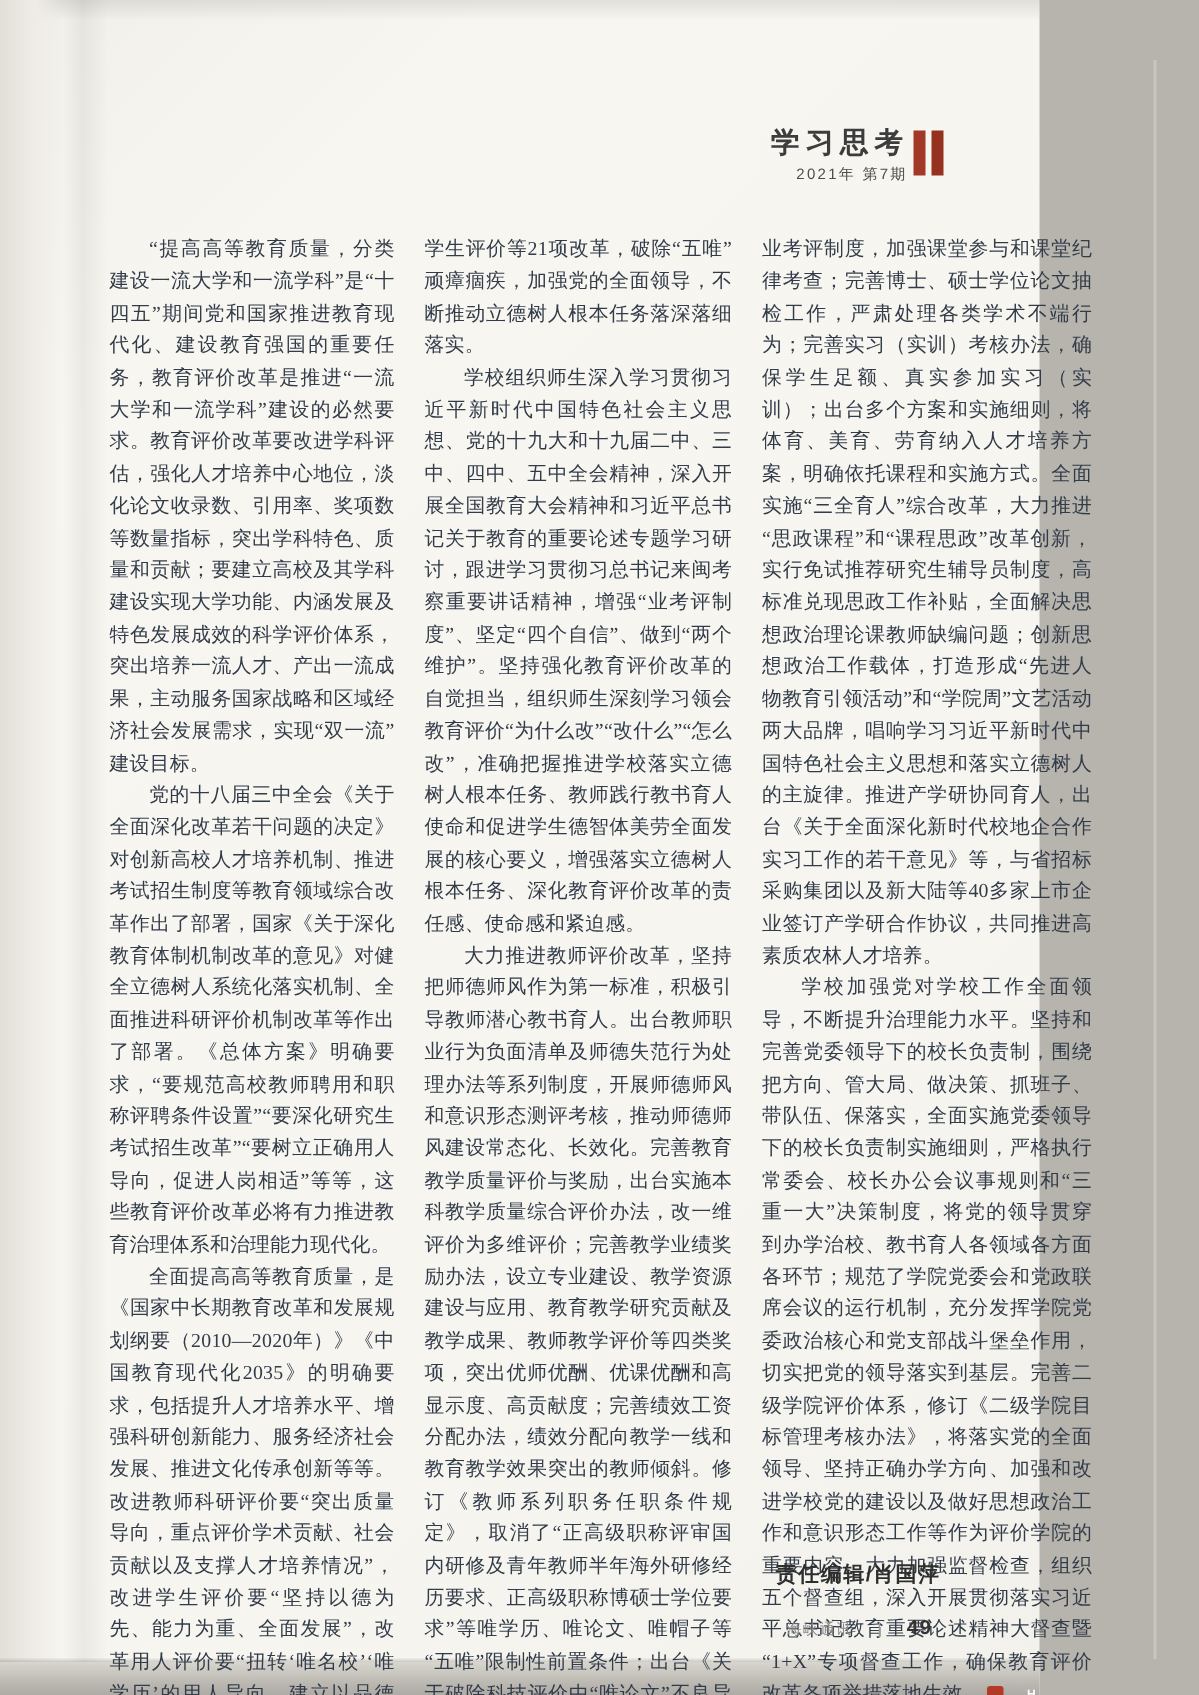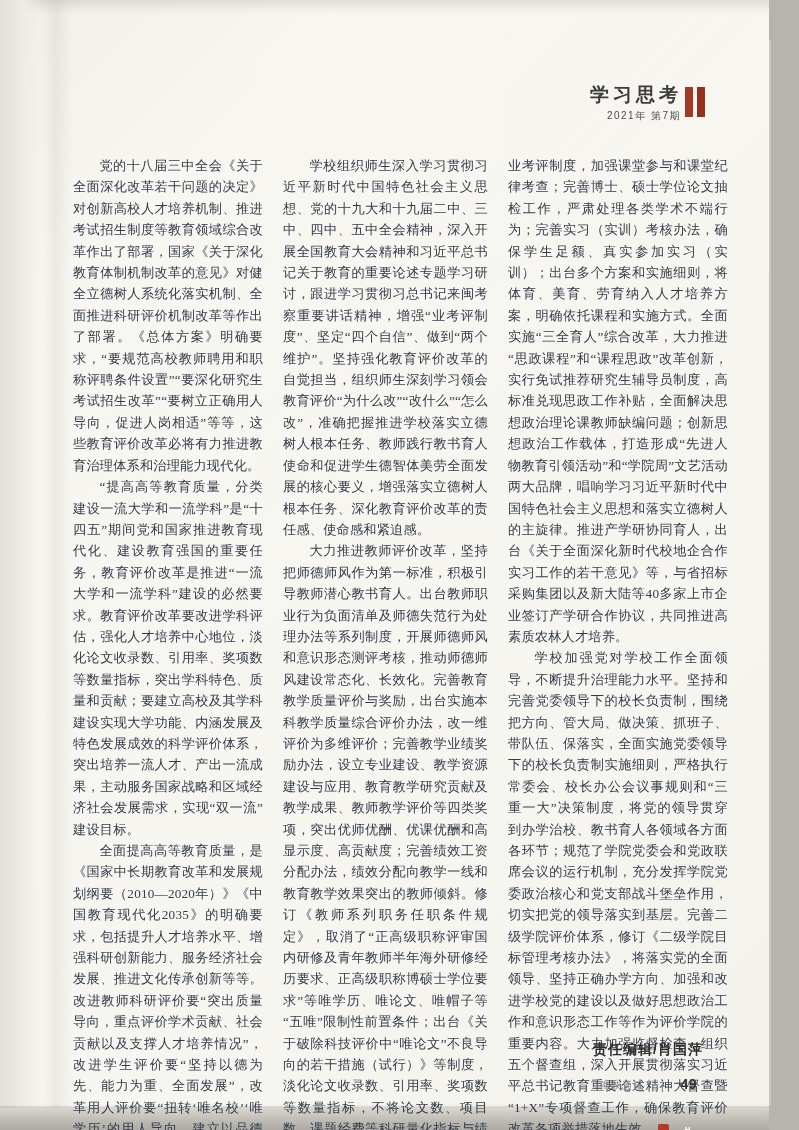--- a/index.html
+++ b/index.html
@@ -2,21 +2,21 @@
 <html lang="zh"><head>
 <meta charset="utf-8">
 <style>
   html,body{margin:0;padding:0;}
   body{
     width:799px;height:1130px;overflow:hidden;
     font-family:"Liberation Serif","DejaVu Serif",serif;
     background:#b7b4ae;
   }
   .page{
-    position:relative;width:769px;height:1130px;
+    position:relative;width:693px;height:1130px;
     background:linear-gradient(135deg,#f1efe9 0%,#f8f6f1 18%,#f7f5f0 70%,#f3f1ec 100%);
   }
   
   .scan-top{position:absolute;left:0;top:0;right:0;height:14px;
     background:linear-gradient(180deg,rgba(90,85,78,.14),rgba(90,85,78,0));}
   .scan-left-edge{position:absolute;left:0;top:0;bottom:22px;width:42px;
     background:linear-gradient(90deg,#e2dfd9 0%,#efece7 55%,rgba(239,236,231,0) 100%);}
   .scan-left-seam{position:absolute;left:42px;top:0;bottom:22px;width:30px;
     background:linear-gradient(90deg,rgba(70,65,60,0) 0%,rgba(70,65,60,.07) 45%,rgba(70,65,60,0) 100%);}
   .page-right-line{position:absolute;left:769px;top:40px;bottom:24px;width:2px;background:#c8c5bf;}
@@ -94,25 +94,26 @@
 
   <div class="hdr-title">学习思考</div>
   <div class="hdr-issue">2021年 第7期</div>
   <div class="hdr-bars">
     <div class="bar b1"></div>
     <div class="bar b2"></div>
   </div>
 
   <div class="columns">
     <div class="col col-1">
+        <p class="body-para">“提高高等教育质量，分类建设一流大学和一流学科”是“十四五”期间党和国家推进教育现代化、建设教育强国的重要任务，教育评价改革是推进“一流大学和一流学科”建设的必然要求。教育评价改革要改进学科评估，强化人才培养中心地位，淡化论文收录数、引用率、奖项数等数量指标，突出学科特色、质量和贡献；要建立高校及其学科建设实现大学功能、内涵发展及特色发展成效的科学评价体系，突出培养一流人才、产出一流成果，主动服务国家战略和区域经济社会发展需求，实现“双一流”建设目标。</p>
         <p class="body-para">党的十八届三中全会《关于全面深化改革若干问题的决定》对创新高校人才培养机制、推进考试招生制度等教育领域综合改革作出了部署，国家《关于深化教育体制机制改革的意见》对健全立德树人系统化落实机制、全面推进科研评价机制改革等作出了部署。《总体方案》明确要求，“要规范高校教师聘用和职称评聘条件设置”“要深化研究生考试招生改革”“要树立正确用人导向，促进人岗相适”等等，这些教育评价改革必将有力推进教育治理体系和治理能力现代化。</p>
-        <p class="body-para">“提高高等教育质量，分类建设一流大学和一流学科”是“十四五”期间党和国家推进教育现代化、建设教育强国的重要任务，教育评价改革是推进“一流大学和一流学科”建设的必然要求。教育评价改革要改进学科评估，强化人才培养中心地位，淡化论文收录数、引用率、奖项数等数量指标，突出学科特色、质量和贡献；要建立高校及其学科建设实现大学功能、内涵发展及特色发展成效的科学评价体系，突出培养一流人才、产出一流成果，主动服务国家战略和区域经济社会发展需求，实现“双一流”建设目标。</p>
         <p class="body-para">全面提高高等教育质量，是《国家中长期教育改革和发展规划纲要（2010—2020年）》《中国教育现代化2035》的明确要求，包括提升人才培养水平、增强科研创新能力、服务经济社会发展、推进文化传承创新等等。改进教师科研评价要“突出质量导向，重点评价学术贡献、社会贡献以及支撑人才培养情况”，改进学生评价要“坚持以德为先、能力为重、全面发展”，改革用人评价要“扭转‘唯名校’‘唯学历’的用人导向，建立以品德和能力为导向”。这些都是提高高等教育质量的重要内容。</p>
       </div>
     <div class="col col-2">
+        <p class="body-para cont">学生评价等21项改革，破除“五唯”顽瘴痼疾，加强党的全面领导，不断推动立德树人根本任务落深落细落实。</p>
         <p class="body-para">学校组织师生深入学习贯彻习近平新时代中国特色社会主义思想、党的十九大和十九届二中、三中、四中、五中全会精神，深入开展全国教育大会精神和习近平总书记关于教育的重要论述专题学习研讨，跟进学习贯彻习总书记来闽考察重要讲话精神，增强“业考评制度”、坚定“四个自信”、做到“两个维护”。坚持强化教育评价改革的自觉担当，组织师生深刻学习领会教育评价“为什么改”“改什么”“怎么改”，准确把握推进学校落实立德树人根本任务、教师践行教书育人使命和促进学生德智体美劳全面发展的核心要义，增强落实立德树人根本任务、深化教育评价改革的责任感、使命感和紧迫感。</p>
         <p class="body-para">大力推进教师评价改革，坚持把师德师风作为第一标准，积极引导教师潜心教书育人。出台教师职业行为负面清单及师德失范行为处理办法等系列制度，开展师德师风和意识形态测评考核，推动师德师风建设常态化、长效化。完善教育教学质量评价与奖励，出台实施本科教学质量综合评价办法，改一维评价为多维评价；完善教学业绩奖励办法，设立专业建设、教学资源建设与应用、教育教学研究贡献及教学成果、教师教学评价等四类奖项，突出优师优酬、优课优酬和高显示度、高贡献度；完善绩效工资分配办法，绩效分配向教学一线和教育教学效果突出的教师倾斜。修订《教师系列职务任职条件规定》，取消了“正高级职称评审国内研修及青年教师半年海外研修经历要求、正高级职称博硕士学位要求”等唯学历、唯论文、唯帽子等“五唯”限制性前置条件；出台《关于破除科技评价中“唯论文”不良导向的若干措施（试行）》等制度，淡化论文收录数、引用率、奖项数等数量指标，不将论文数、项目数、课题经费等科研量化指标与绩效工资分配、奖励挂钩。</p>
       </div>
     <div class="col col-3">
         <p class="body-para cont">业考评制度，加强课堂参与和课堂纪律考查；完善博士、硕士学位论文抽检工作，严肃处理各类学术不端行为；完善实习（实训）考核办法，确保学生足额、真实参加实习（实训）；出台多个方案和实施细则，将体育、美育、劳育纳入人才培养方案，明确依托课程和实施方式。全面实施“三全育人”综合改革，大力推进“思政课程”和“课程思政”改革创新，实行免试推荐研究生辅导员制度，高标准兑现思政工作补贴，全面解决思想政治理论课教师缺编问题；创新思想政治工作载体，打造形成“先进人物教育引领活动”和“学院周”文艺活动两大品牌，唱响学习习近平新时代中国特色社会主义思想和落实立德树人的主旋律。推进产学研协同育人，出台《关于全面深化新时代校地企合作实习工作的若干意见》等，与省招标采购集团以及新大陆等40多家上市企业签订产学研合作协议，共同推进高素质农林人才培养。</p>
         <p class="body-para">学校加强党对学校工作全面领导，不断提升治理能力水平。坚持和完善党委领导下的校长负责制，围绕把方向、管大局、做决策、抓班子、带队伍、保落实，全面实施党委领导下的校长负责制实施细则，严格执行常委会、校长办公会议事规则和“三重一大”决策制度，将党的领导贯穿到办学治校、教书育人各领域各方面各环节；规范了学院党委会和党政联席会议的运行机制，充分发挥学院党委政治核心和党支部战斗堡垒作用，切实把党的领导落实到基层。完善二级学院评价体系，修订《二级学院目标管理考核办法》，将落实党的全面领导、坚持正确办学方向、加强和改进学校党的建设以及做好思想政治工作和意识形态工作等作为评价学院的重要内容。大力加强监督检查，组织五个督查组，深入开展贯彻落实习近平总书记教育重要论述精神大督查暨“1+X”专项督查工作，确保教育评价改革各项举措落地生效。<span class="end-mark">H</span></p>
       </div>
   </div>
 
   <div class="ftr-editor">责任编辑/肖国萍</div>

